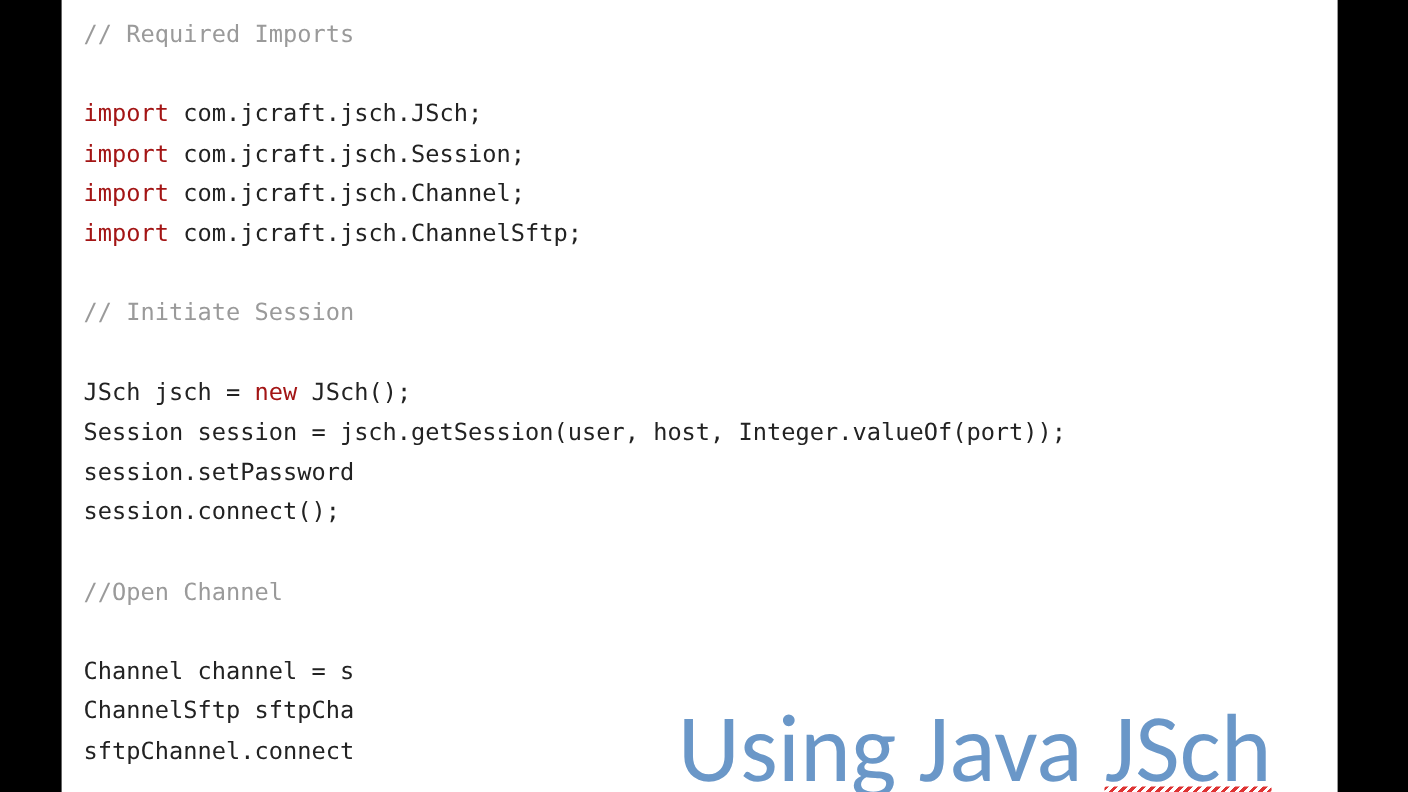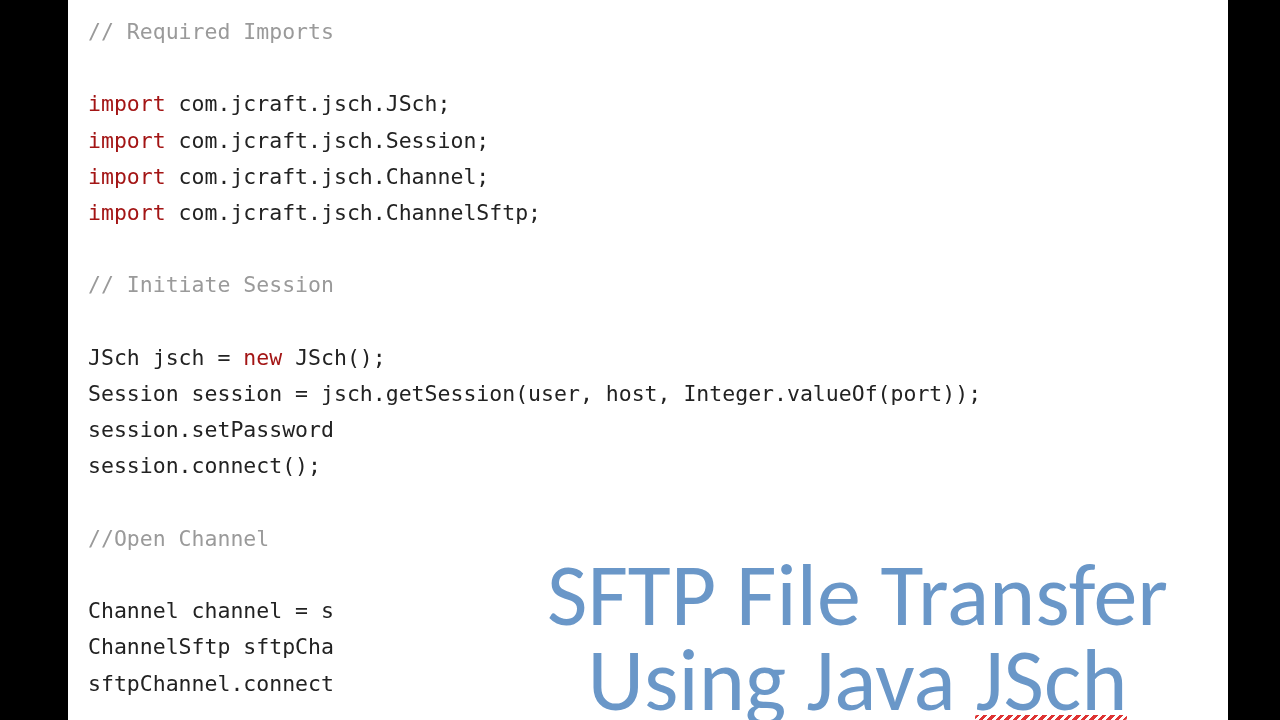--- a/index.html
+++ b/index.html
@@ -12,21 +12,21 @@
     font-family: "SF Mono", "Menlo", "Consolas", "DejaVu Sans Mono", monospace;
   }
   .stage {
     position: relative;
     width: 1280px;
     height: 720px;
     background: #000;
   }
   .content {
     position: absolute;
-    left: 68px;
+    left: 56px;
     top: 0;
     width: 1160px;
     height: 720px;
     background: #fff;
     box-sizing: border-box;
     padding: 14px 20px 0 20px;
   }
   pre.code {
     margin: 0;
     font-family: inherit;
@@ -108,19 +108,18 @@
 <span>session.setPassword</span>
 <span>session.connect();</span>
 
 <span class="cmt">//Open Channel</span>
 
 <span>Channel channel = s</span>
 <span>ChannelSftp sftpCha</span>
 <span>sftpChannel.connect</span></pre>
 
     <div class="overlay">
-      <span class="line1">SFTP File Transfer</span>
       <span class="line2">
         <span>Using Java </span><span class="underline-word">JSch</span>
       </span>
     </div>
   </div>
 </div>
 
 </body></html>

